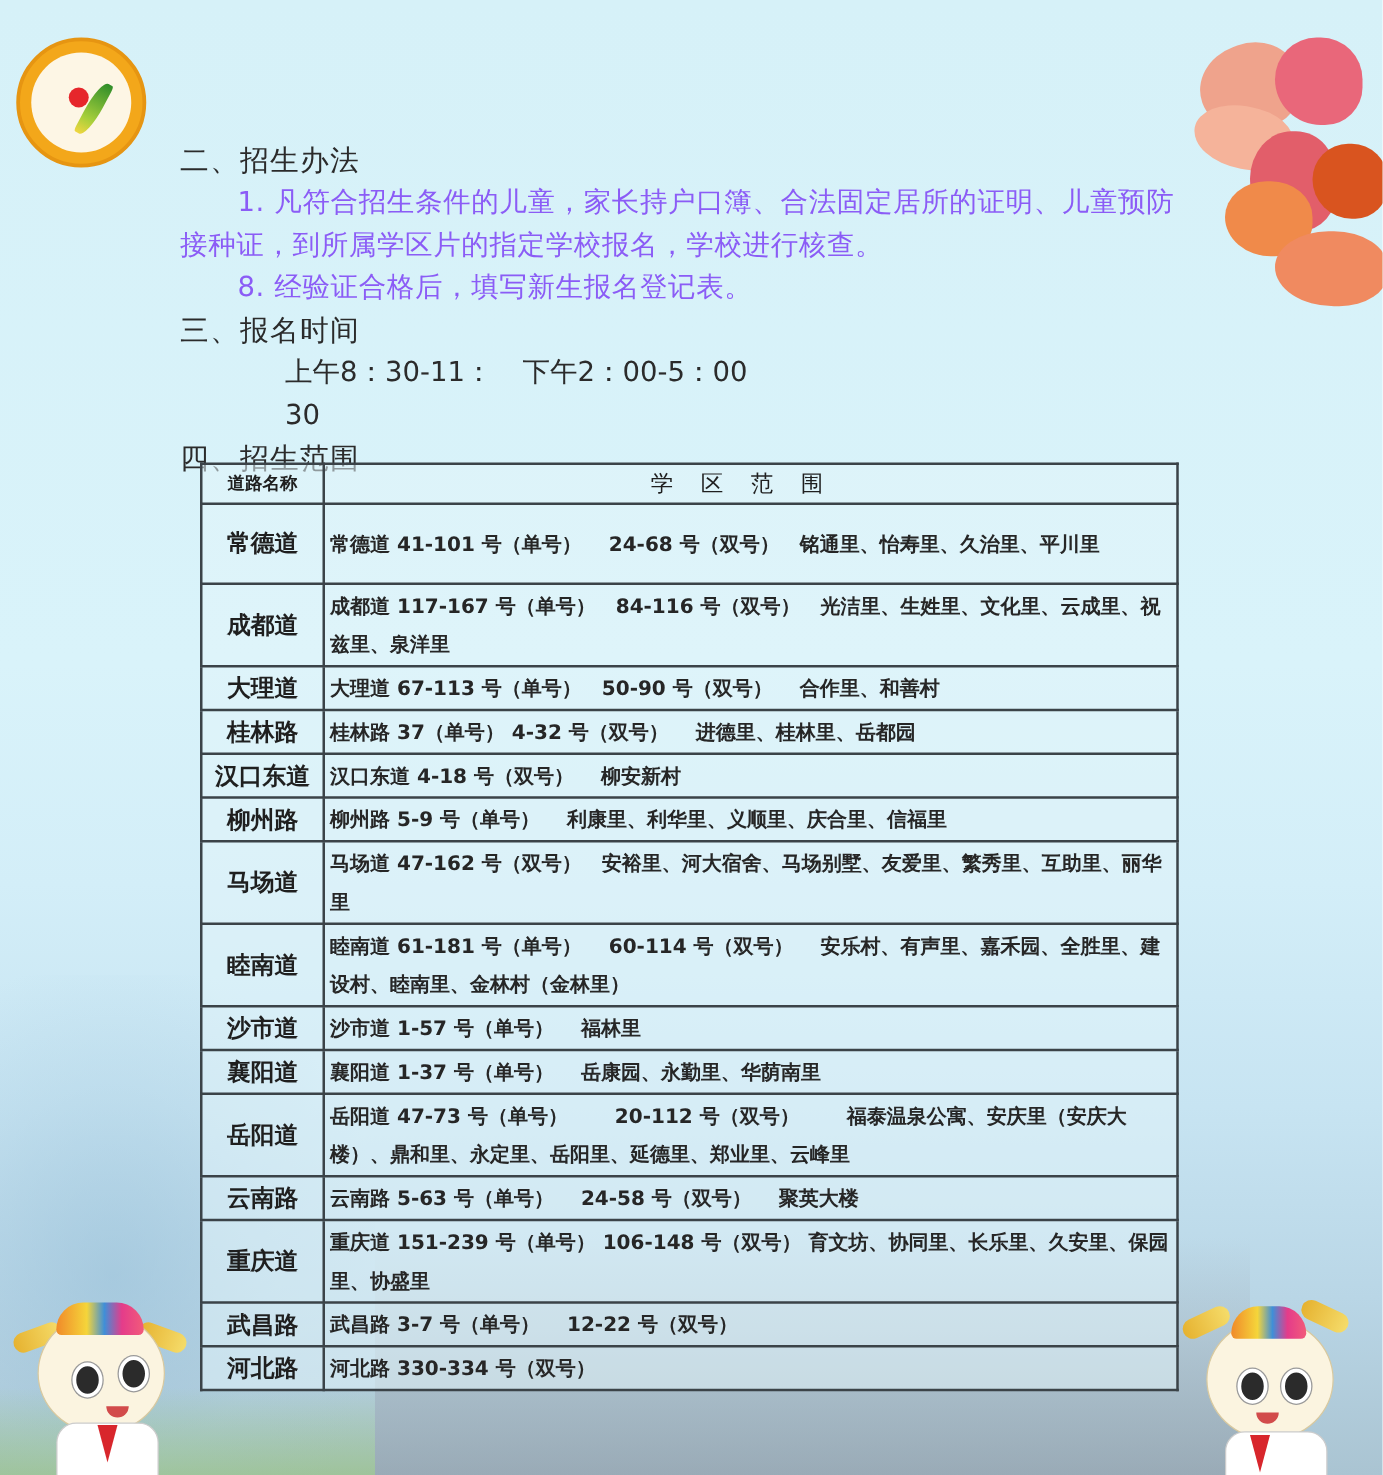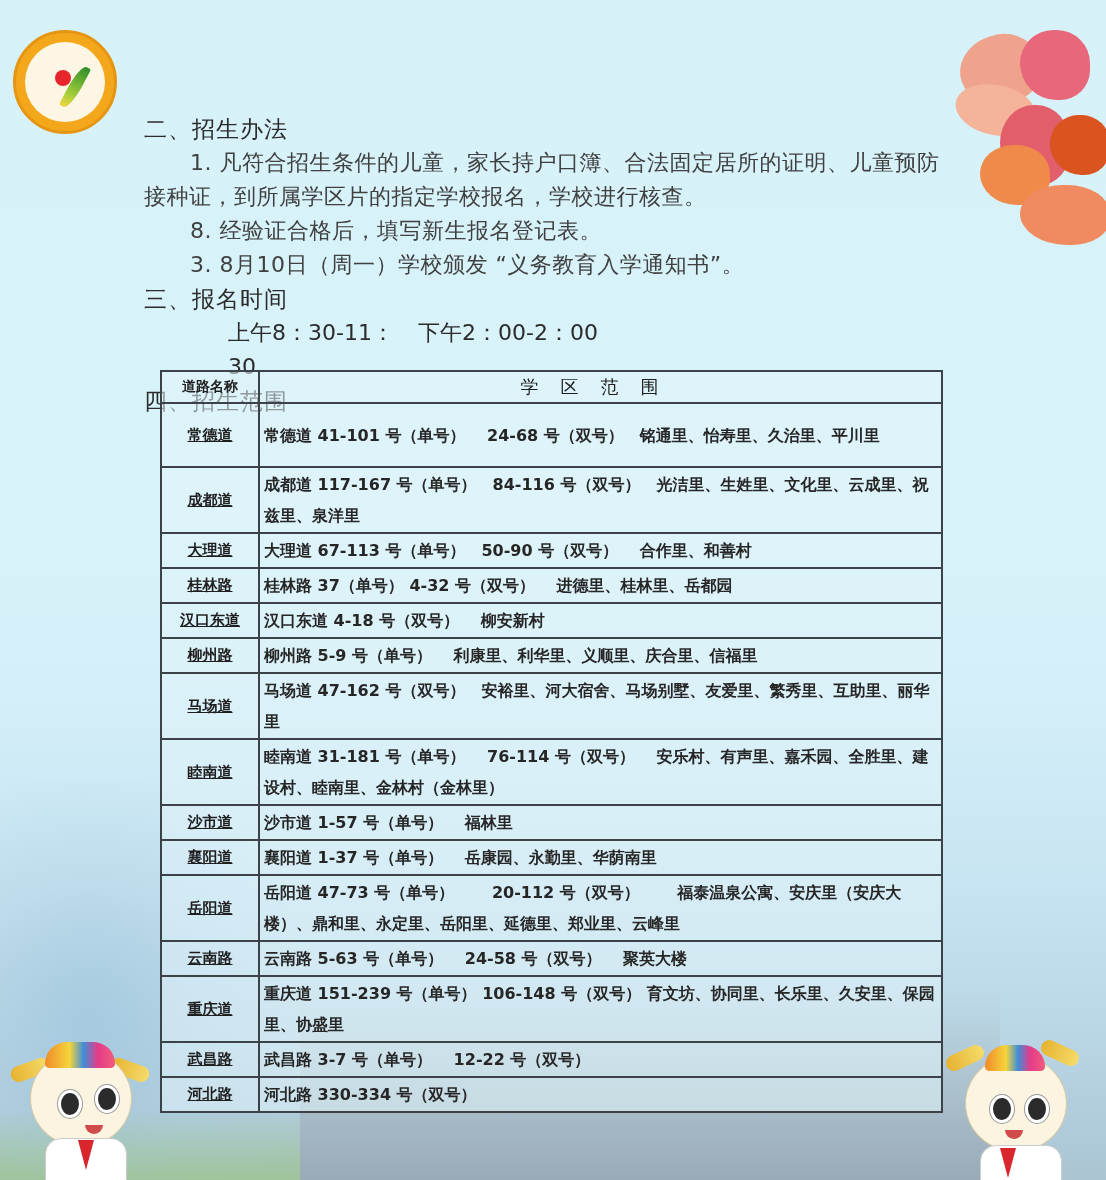--- a/index.html
+++ b/index.html
@@ -45,39 +45,39 @@
   .mascot .eye { position: absolute; width: 18px; height: 22px; border-radius: 50%; background: #2b2b2b; border: 3px solid #ffffff; box-shadow: 0 0 0 1px #999; }
   .mascot .mouth { position: absolute; width: 18px; height: 9px; background: #d24b4b; border-radius: 0 0 10px 10px; }
   .mascot .hair { position: absolute; width: 70px; height: 26px; border-radius: 30px 30px 6px 6px;
     background: linear-gradient(90deg, #f08a2a, #f5d53a 35%, #3f8fd8 55%, #e43c8a 75%, #f25b7a); }
   .mascot .horn { position: absolute; width: 40px; height: 16px; border-radius: 20px; background: linear-gradient(90deg, #e6b230, #f5dc6a); }
   .mascot .body { position: absolute; left: 45px; top: 108px; width: 80px; height: 50px; background: #ffffff; border-radius: 16px 16px 0 0; border: 1px solid #ccc; }
   .mascot .scarf { position: absolute; left: 78px; top: 110px; width: 0; height: 0; border-left: 8px solid transparent; border-right: 8px solid transparent; border-top: 30px solid #d8262c; }
 
   .content { position: absolute; left: 113px; top: 112px; width: 840px; margin-left: 31px; }
   .h2 { font-size: 23px; line-height: 34px; margin: 0; font-weight: normal; color: #2b2b2b; letter-spacing: 1px; }
-  .p { font-size: 22px; line-height: 34px; margin: 0; color: #404040; letter-spacing: 0.5px; }
+  .p { font-size: 22px; line-height: 34px; margin: 0; color: #8b5cf6; letter-spacing: 0.5px; }
   .sub-indent { padding-left: 46px; }
   .time-row { display: flex; padding-left: 84px; font-size: 22px; line-height: 34px; color: #2b2b2b; }
   .time-row span:nth-child(1) { width: 190px; }
   .time-row span:nth-child(2) { width: 265px; }
 
   table.scope {
     position: absolute; left: 160px; top: 370px; width: 783px;
     border-collapse: collapse; table-layout: fixed;
     font-family: "DejaVu Sans", sans-serif; color: #1f1f1f;
   }
   table.scope td, table.scope th {
     border: 2.5px solid #3b4348; padding: 0 6px; font-size: 16.5px;
     background: rgba(225, 244, 250, 0.55);
   }
   table.scope th { height: 30px; font-weight: bold; }
   table.scope th.col-road { width: 84px; font-size: 14px; }
   table.scope th.col-scope { letter-spacing: 22px; font-size: 18px; font-weight: normal; }
-  table.scope td.road { text-align: center; font-weight: bold; font-size: 15px; padding: 0 2px; white-space: nowrap; text-decoration: underline; }
+  table.scope td.road { text-align: center; font-weight: bold; font-size: 19px; padding: 0 2px; white-space: nowrap; }
   table.scope td.range { line-height: 31px; padding: 1px 4px 1px 4px; font-weight: bold; font-size: 16px; color: #262626; }
   table.scope tr.single td { height: 29px; }
   table.scope tr.double td { height: 60px; }
 </style>
 </head>
 <body>
 
 <div class="bg-cloud-left"></div>
 <div class="bg-building"></div>
 <div class="bg-grass-left"></div>
@@ -97,25 +97,24 @@
   <div class="petal" style="left:100px;top:90px;width:60px;height:60px;background:#d9541f;"></div>
   <div class="petal" style="left:30px;top:120px;width:70px;height:60px;background:#f08a4a;"></div>
   <div class="petal" style="left:70px;top:160px;width:90px;height:60px;background:#f08a60;"></div>
 </div>
 
 <div class="content">
   <h2 class="h2">二、招生办法</h2>
   <p class="p" style="padding-left:46px">1. 凡符合招生条件的儿童，家长持户口簿、合法固定居所的证明、儿童预防</p>
   <p class="p">接种证，到所属学区片的指定学校报名，学校进行核查。</p>
   <p class="p sub-indent">8. 经验证合格后，填写新生报名登记表。</p>
-  <p class="p sub-indent">3. 8月10日（周一）学校颁发 “义务教育入学通知书”。</p>
   <h2 class="h2">三、报名时间</h2>
   <div class="time-row">
     <span>上午8：30-11：30</span>
-    <span>下午2：00-2：00</span>
+    <span>下午2：00-5：00</span>
   </div>
   <h2 class="h2">四、招生范围</h2>
 </div>
 
 <table class="scope">
   <thead>
     <tr>
       <th class="col-road">道路名称</th>
       <th class="col-scope">学区范围</th>
     </tr>
@@ -144,21 +143,21 @@
       <tr class="single">
         <td class="road">柳州路</td>
         <td class="range">柳州路 5-9 号（单号）　 利康里、利华里、义顺里、庆合里、信福里</td>
       </tr>
       <tr class="double">
         <td class="road">马场道</td>
         <td class="range">马场道 47-162 号（双号）　安裕里、河大宿舍、马场别墅、友爱里、繁秀里、互助里、丽华里</td>
       </tr>
       <tr class="double">
         <td class="road">睦南道</td>
-        <td class="range">睦南道 31-181 号（单号）　 76-114 号（双号）　 安乐村、有声里、嘉禾园、全胜里、建设村、睦南里、金林村（金林里）</td>
+        <td class="range">睦南道 61-181 号（单号）　 60-114 号（双号）　 安乐村、有声里、嘉禾园、全胜里、建设村、睦南里、金林村（金林里）</td>
       </tr>
       <tr class="single">
         <td class="road">沙市道</td>
         <td class="range">沙市道 1-57 号（单号）　 福林里</td>
       </tr>
       <tr class="single">
         <td class="road">襄阳道</td>
         <td class="range">襄阳道 1-37 号（单号）　 岳康园、永勤里、华荫南里</td>
       </tr>
       <tr class="double">

